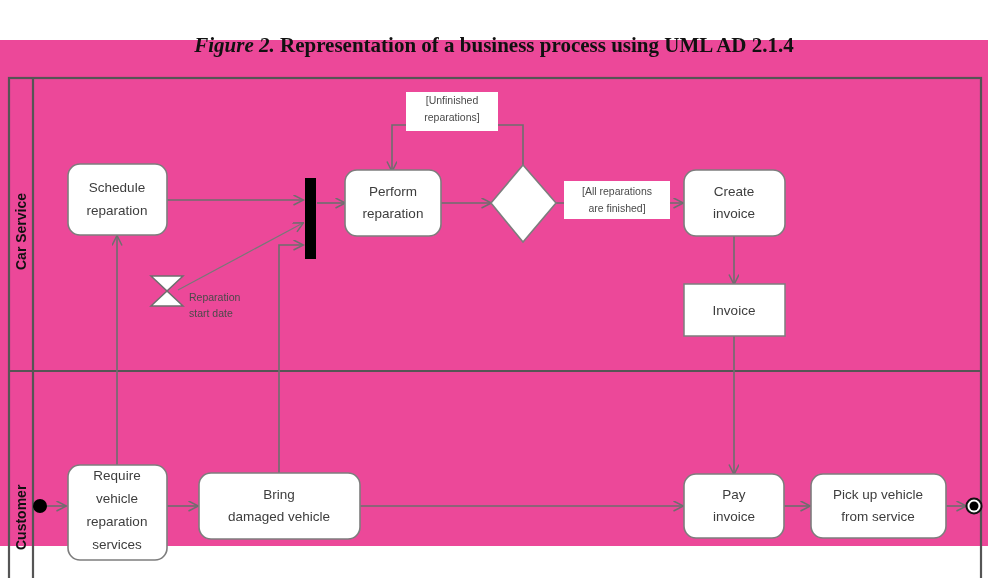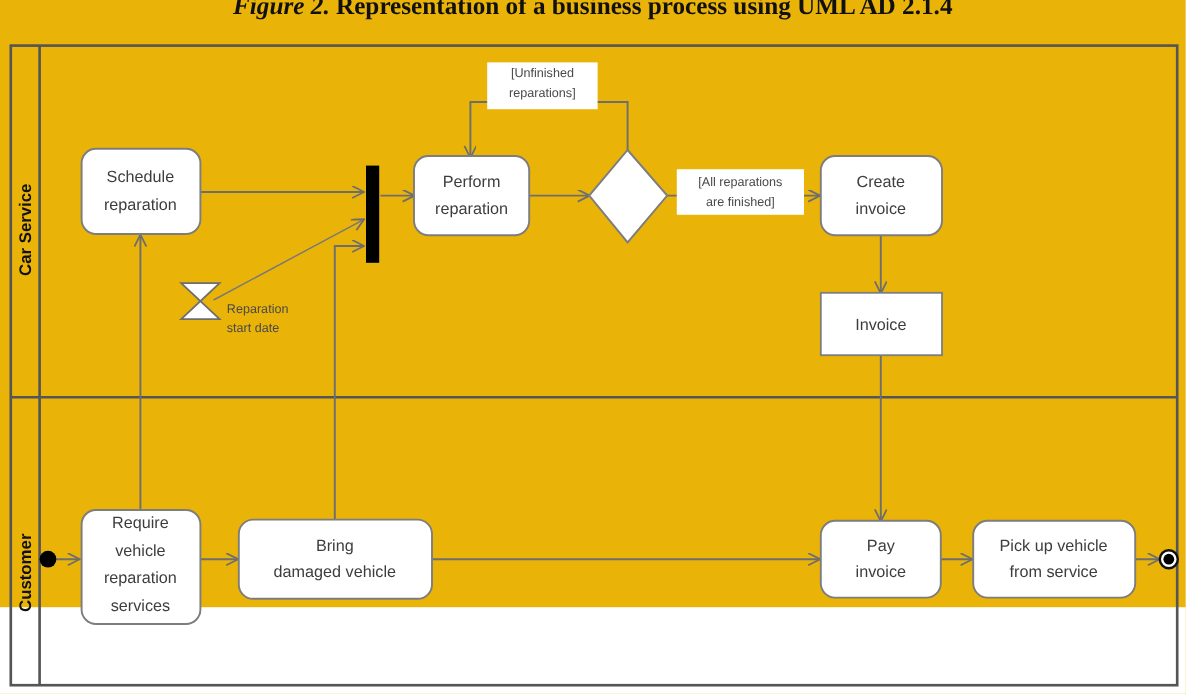--- a/index.html
+++ b/index.html
@@ -11,21 +11,22 @@
     width: 988px;
     height: 578px;
     font-family: "Liberation Sans", sans-serif;
     overflow: hidden;
     position: relative;
   }
   #page {
     position: relative;
     width: 988px;
     height: 506px;
-    background: #eab308;
+    background: #ec4899;
+    margin-top: 40px;
   }
   .figure-caption {
     position: absolute;
     left: 0;
     top: -10px;
     width: 988px;
     text-align: center;
     font-family: "Liberation Serif", serif;
     font-size: 21px;
     font-weight: bold;

